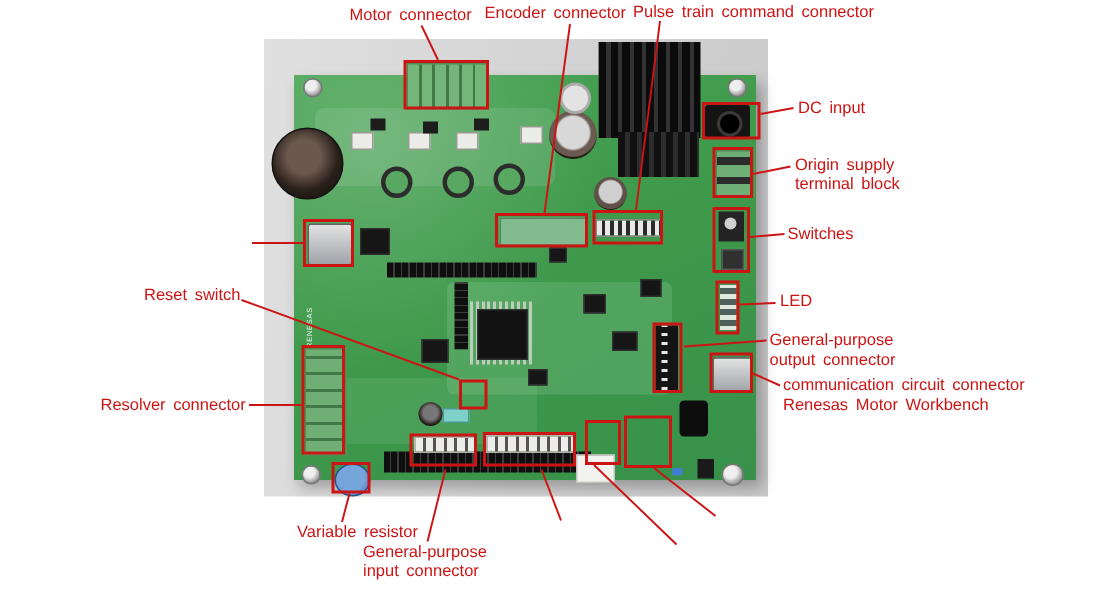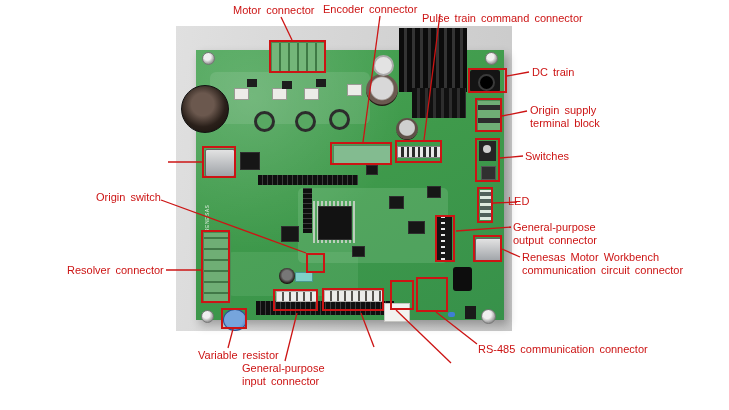--- a/index.html
+++ b/index.html
@@ -187,69 +187,66 @@
     </svg>
   <div id="annotation-layer">
       <div class="ann-label" style="left: 233px; top: 4px;">
         <div>Motor connector</div>
       </div>
       <div class="ann-box" style="left: 269px; top: 40px; width: 57px; height: 33px;"></div>
       <div class="ann-label" style="left: 323px; top: 3px;">
         <div>Encoder connector</div>
       </div>
       <div class="ann-box" style="left: 330px; top: 142px; width: 62px; height: 23px;"></div>
-      <div class="ann-label" style="left: 422px; top: 12px;">
+      <div class="ann-label" style="left: 422px; top: 2px;">
         <div>Pulse train command connector</div>
       </div>
       <div class="ann-box" style="left: 395px; top: 140px; width: 47px; height: 23px;"></div>
       <div class="ann-label" style="left: 532px; top: 66px;">
-        <div>DC train</div>
+        <div>DC input</div>
       </div>
       <div class="ann-box" style="left: 468px; top: 68px; width: 39px; height: 25px;"></div>
       <div class="ann-label" style="left: 530px; top: 104px;">
         <div>Origin supply</div>
         <div>terminal block</div>
       </div>
       <div class="ann-box" style="left: 475px; top: 98px; width: 27px; height: 34px;"></div>
       <div class="ann-label" style="left: 525px; top: 150px;">
         <div>Switches</div>
       </div>
       <div class="ann-box" style="left: 475px; top: 138px; width: 25px; height: 44px;"></div>
-      <div class="ann-label" style="left: 508px; top: 195px;">
+      <div class="ann-label" style="left: 520px; top: 195px;">
         <div>LED</div>
       </div>
       <div class="ann-box" style="left: 477px; top: 187px; width: 16px; height: 36px;"></div>
       <div class="ann-label" style="left: 513px; top: 221px;">
         <div>General-purpose</div>
         <div>output connector</div>
       </div>
       <div class="ann-box" style="left: 435px; top: 215px; width: 20px; height: 47px;"></div>
       <div class="ann-label" style="left: 522px; top: 251px;">
+        <div>communication circuit connector</div>
         <div>Renesas Motor Workbench</div>
-        <div>communication circuit connector</div>
       </div>
       <div class="ann-box" style="left: 473px; top: 235px; width: 29px; height: 27px;"></div>
-      <div class="ann-label" style="left: 478px; top: 343px;">
-        <div>RS-485 communication connector</div>
-      </div>
       <div class="ann-box" style="left: 416px; top: 277px; width: 32px; height: 35px;"></div>
       <div class="ann-box" style="left: 390px; top: 280px; width: 24px; height: 30px;"></div>
       <div class="ann-box" style="left: 322px; top: 288px; width: 62px; height: 23px;"></div>
       <div class="ann-label" style="left: 242px; top: 362px;">
         <div>General-purpose</div>
         <div>input connector</div>
       </div>
       <div class="ann-box" style="left: 273px; top: 289px; width: 45px; height: 22px;"></div>
       <div class="ann-label" style="left: 198px; top: 349px;">
         <div>Variable resistor</div>
       </div>
       <div class="ann-box" style="left: 221px; top: 308px; width: 26px; height: 21px;"></div>
       <div class="ann-label" style="left: 67px; top: 264px;">
         <div>Resolver connector</div>
       </div>
       <div class="ann-box" style="left: 201px; top: 230px; width: 29px; height: 73px;"></div>
       <div class="ann-label" style="left: 96px; top: 191px;">
-        <div>Origin switch</div>
+        <div>Reset switch</div>
       </div>
       <div class="ann-box" style="left: 306px; top: 253px; width: 19px; height: 20px;"></div>
       <div class="ann-box" style="left: 202px; top: 146px; width: 34px; height: 32px;"></div>
     </div>
 </div>
 
 </body></html>

